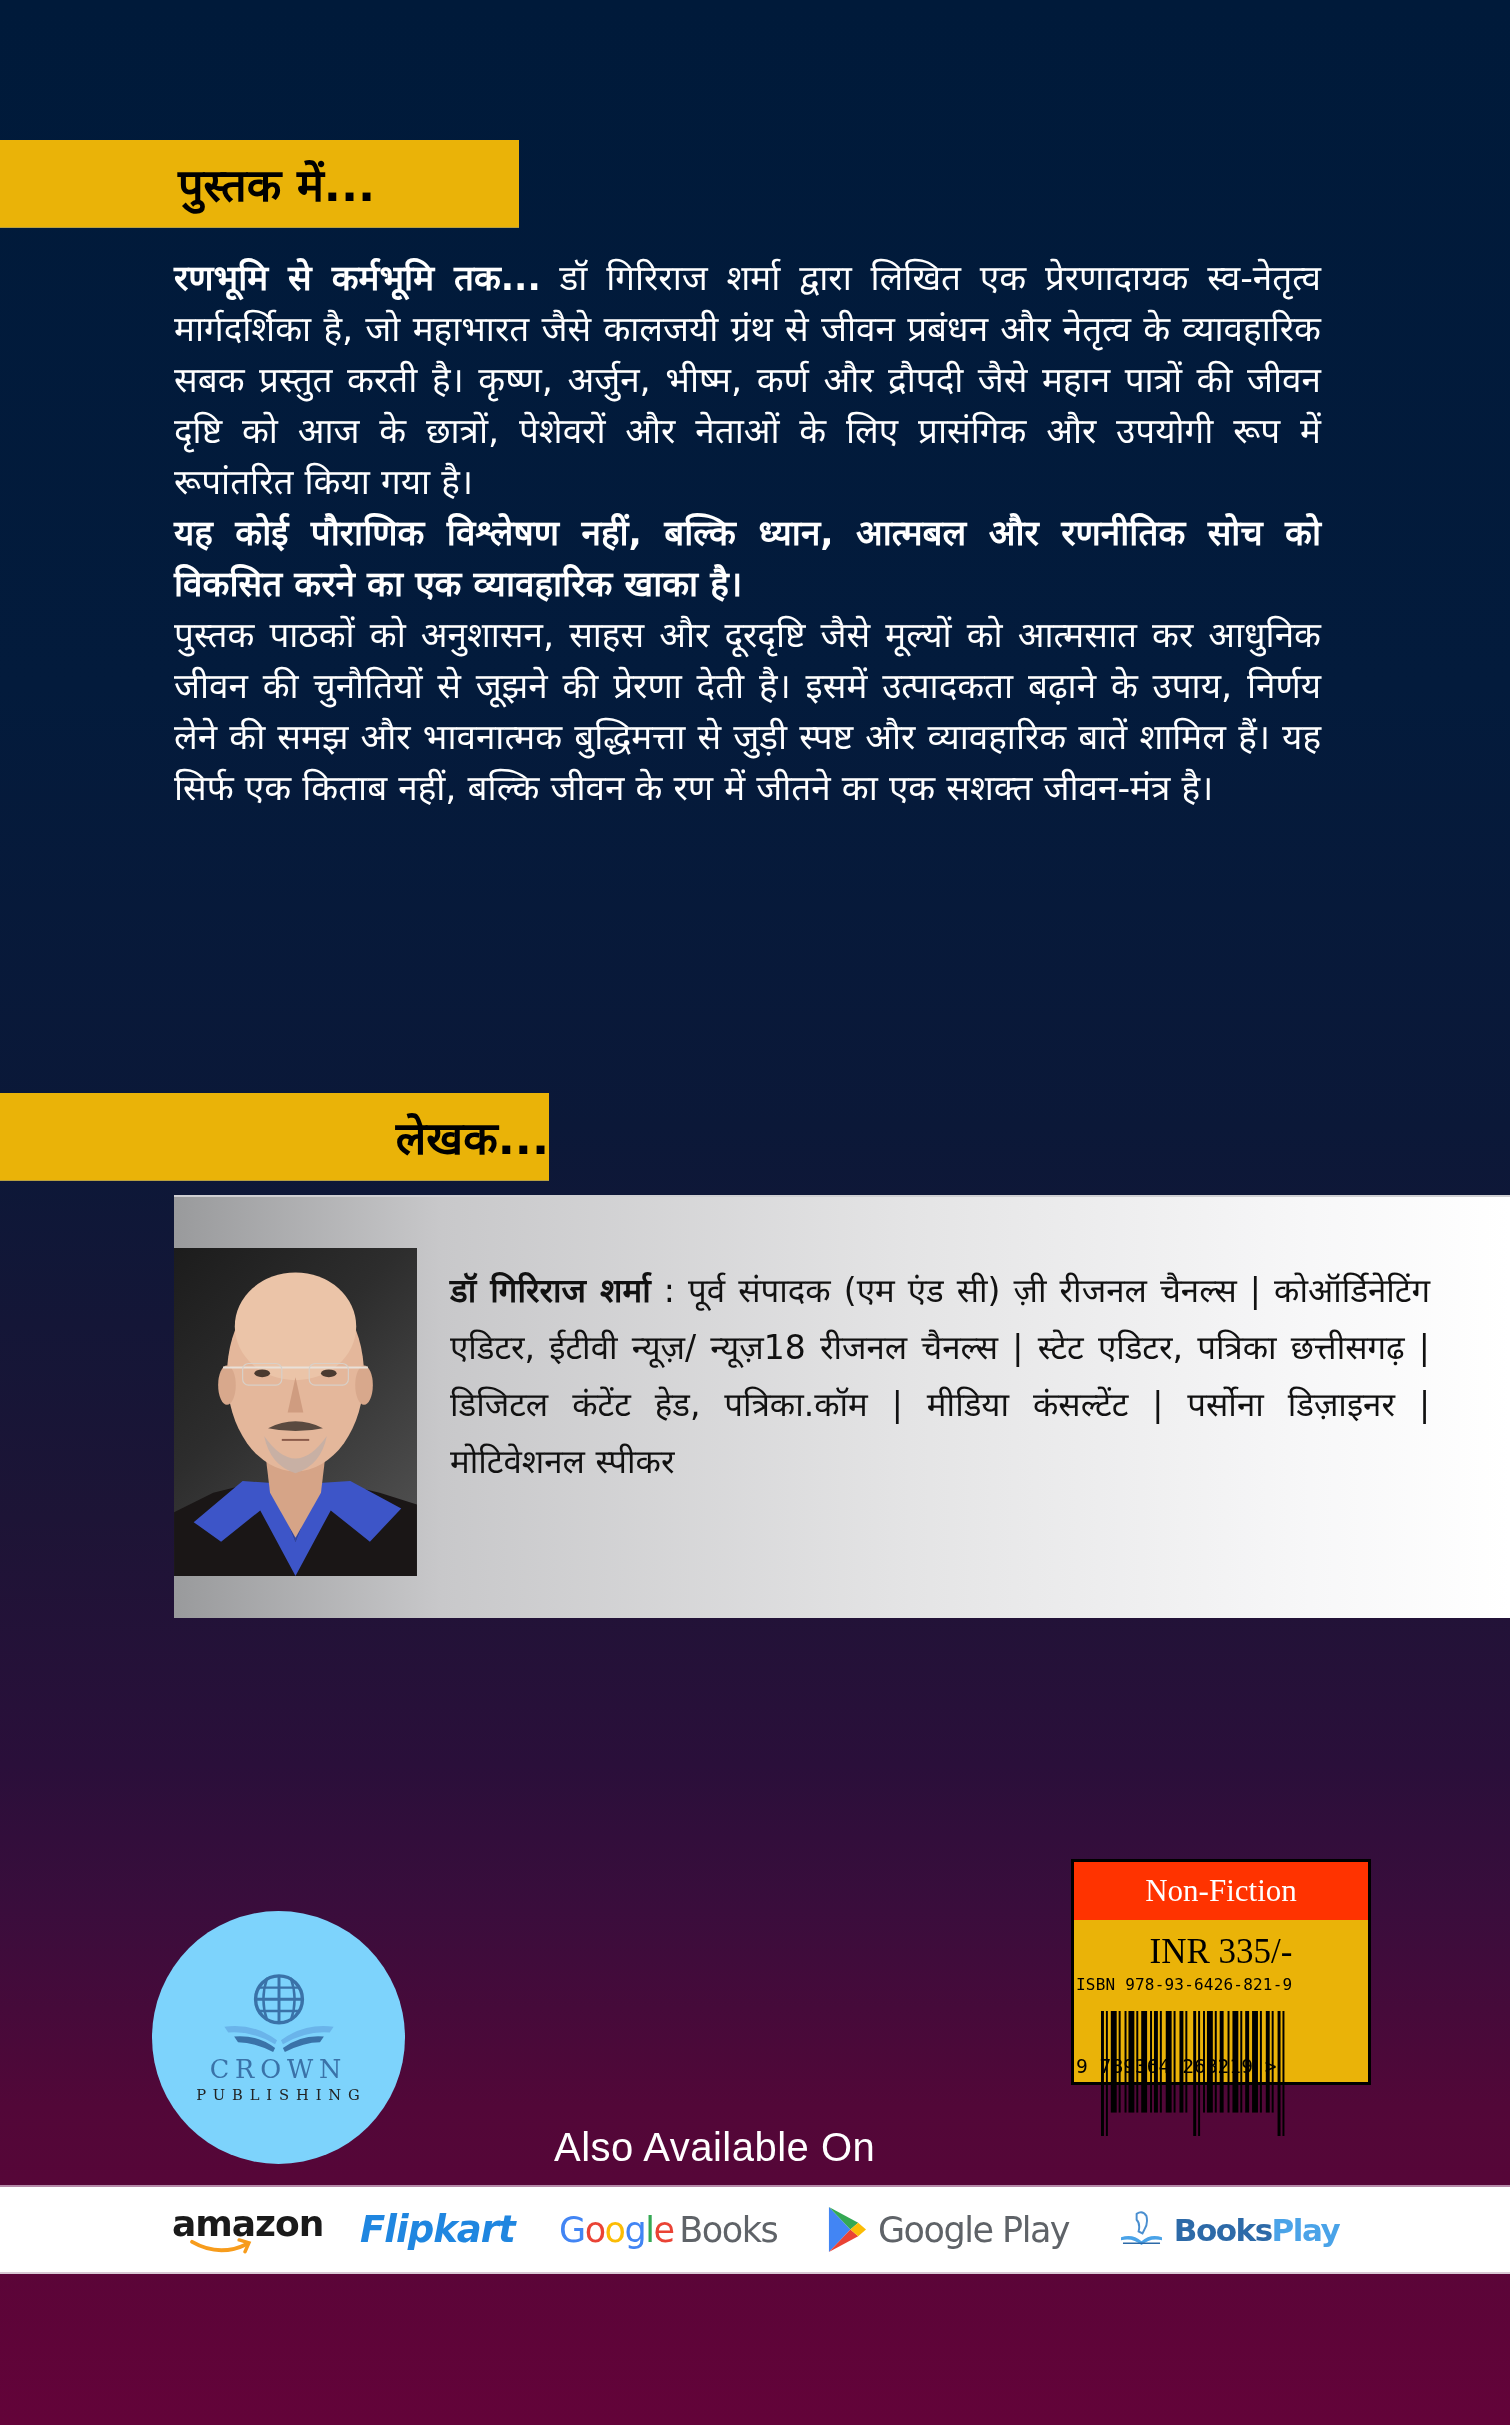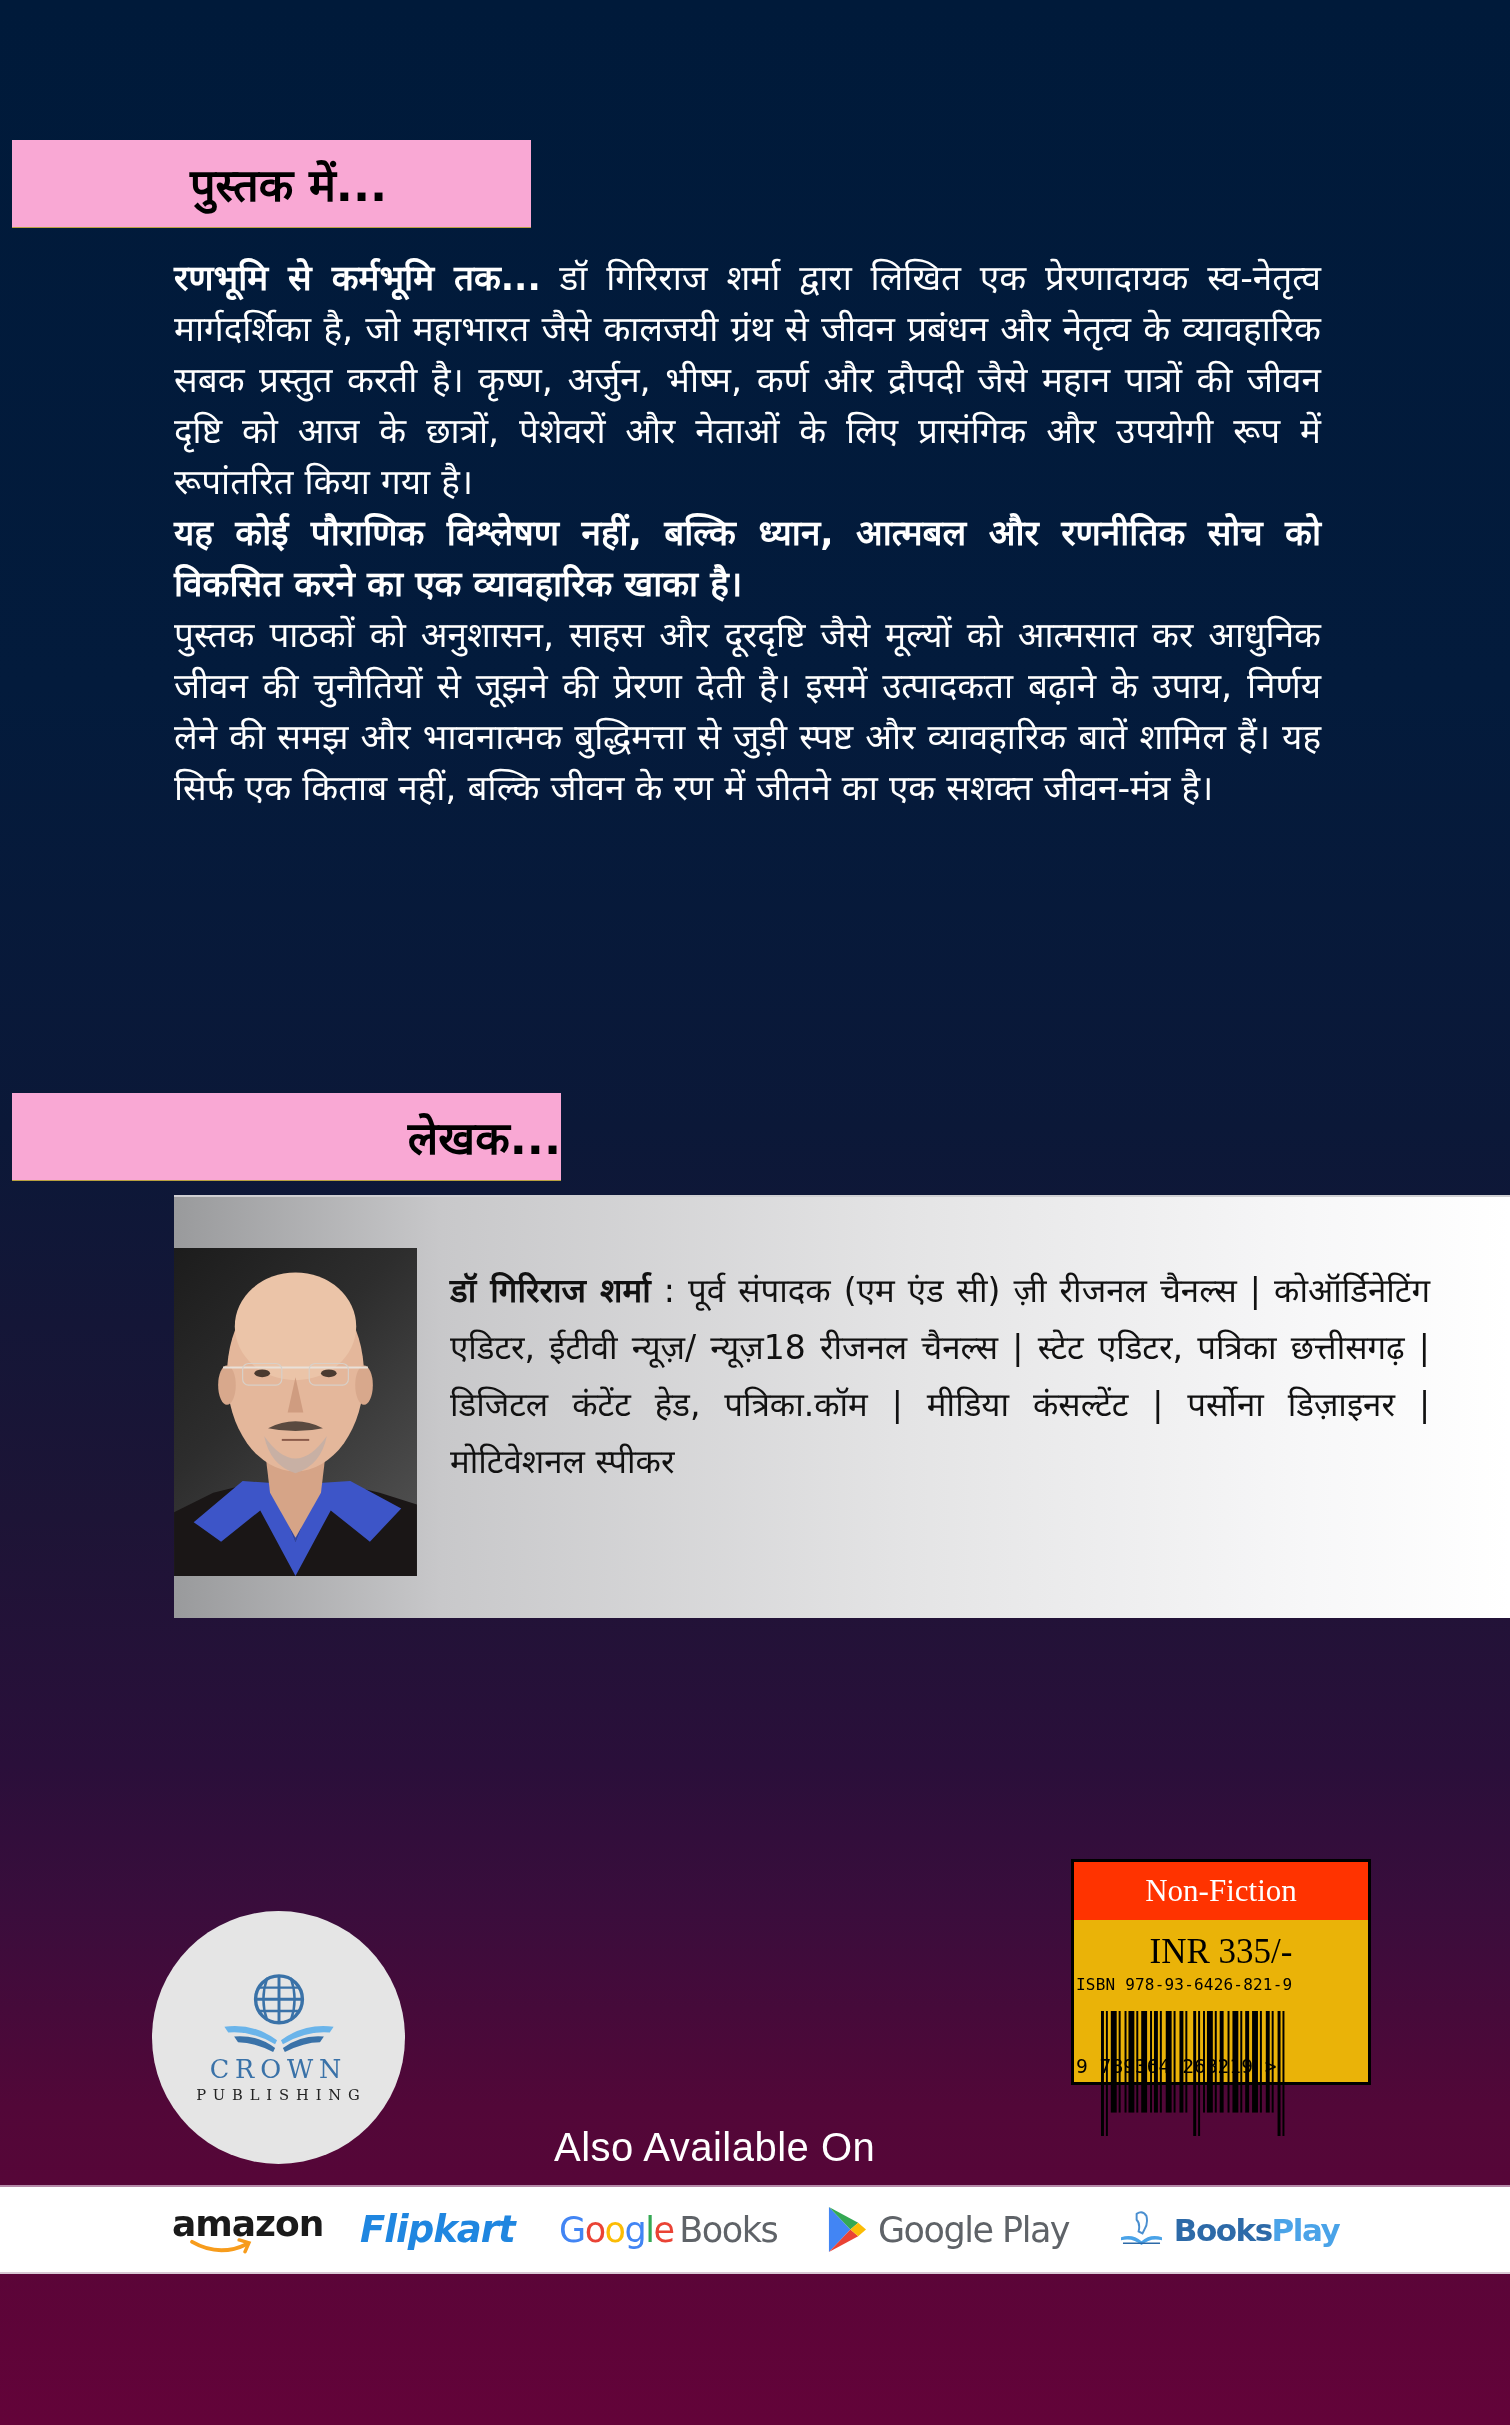--- a/index.html
+++ b/index.html
@@ -14,22 +14,22 @@
         #1d1436 1519px,
         #2a0f3a 1764px,
         #3a0d3c 1911px,
         #520738 2107px,
         #5a0538 2254px,
         #630339 2426px);
     }
 
     .section-tag {
       position: absolute;
-      left: 12px;
-      background: #f9a8d4;
+      left: 0;
+      background: #eab308;
       color: #000;
       font-family: "DejaVu Sans", sans-serif;
       font-weight: bold;
       display: flex;
       align-items: center;
       border-bottom: 1px solid #b8a040;
     }
     .tag-book { top: 140px; width: 519px; height: 88px; padding-left: 178px; font-size: 45px; }
     .tag-author { top: 1093px; width: 549px; height: 88px; padding-left: 165px; font-size: 45px; justify-content: flex-end; }
 
@@ -81,21 +81,21 @@
     }
     .author-bio .name { font-weight: bold; }
 
     .publisher-logo {
       position: absolute;
       left: 152px;
       top: 1911px;
       width: 253px;
       height: 253px;
       border-radius: 50%;
-      background: #e5e5e5;
+      background: #7dd3fc;
       display: flex;
       flex-direction: column;
       align-items: center;
       justify-content: center;
     }
     .publisher-logo .crown {
       font-family: "DejaVu Serif", serif;
       color: #3a72a8;
       font-size: 25.5px;
       letter-spacing: 5.9px;

